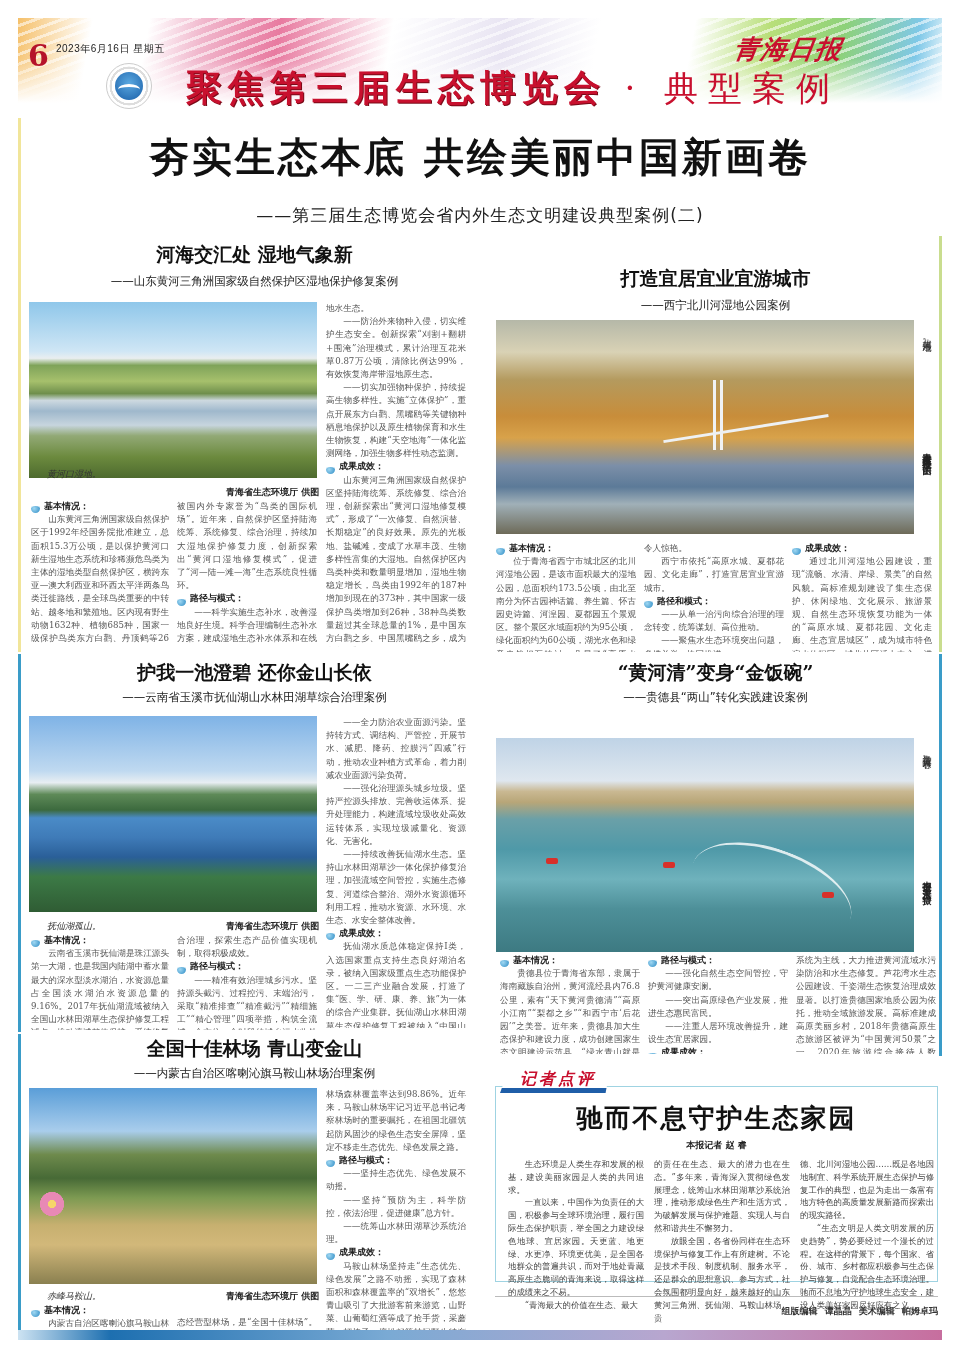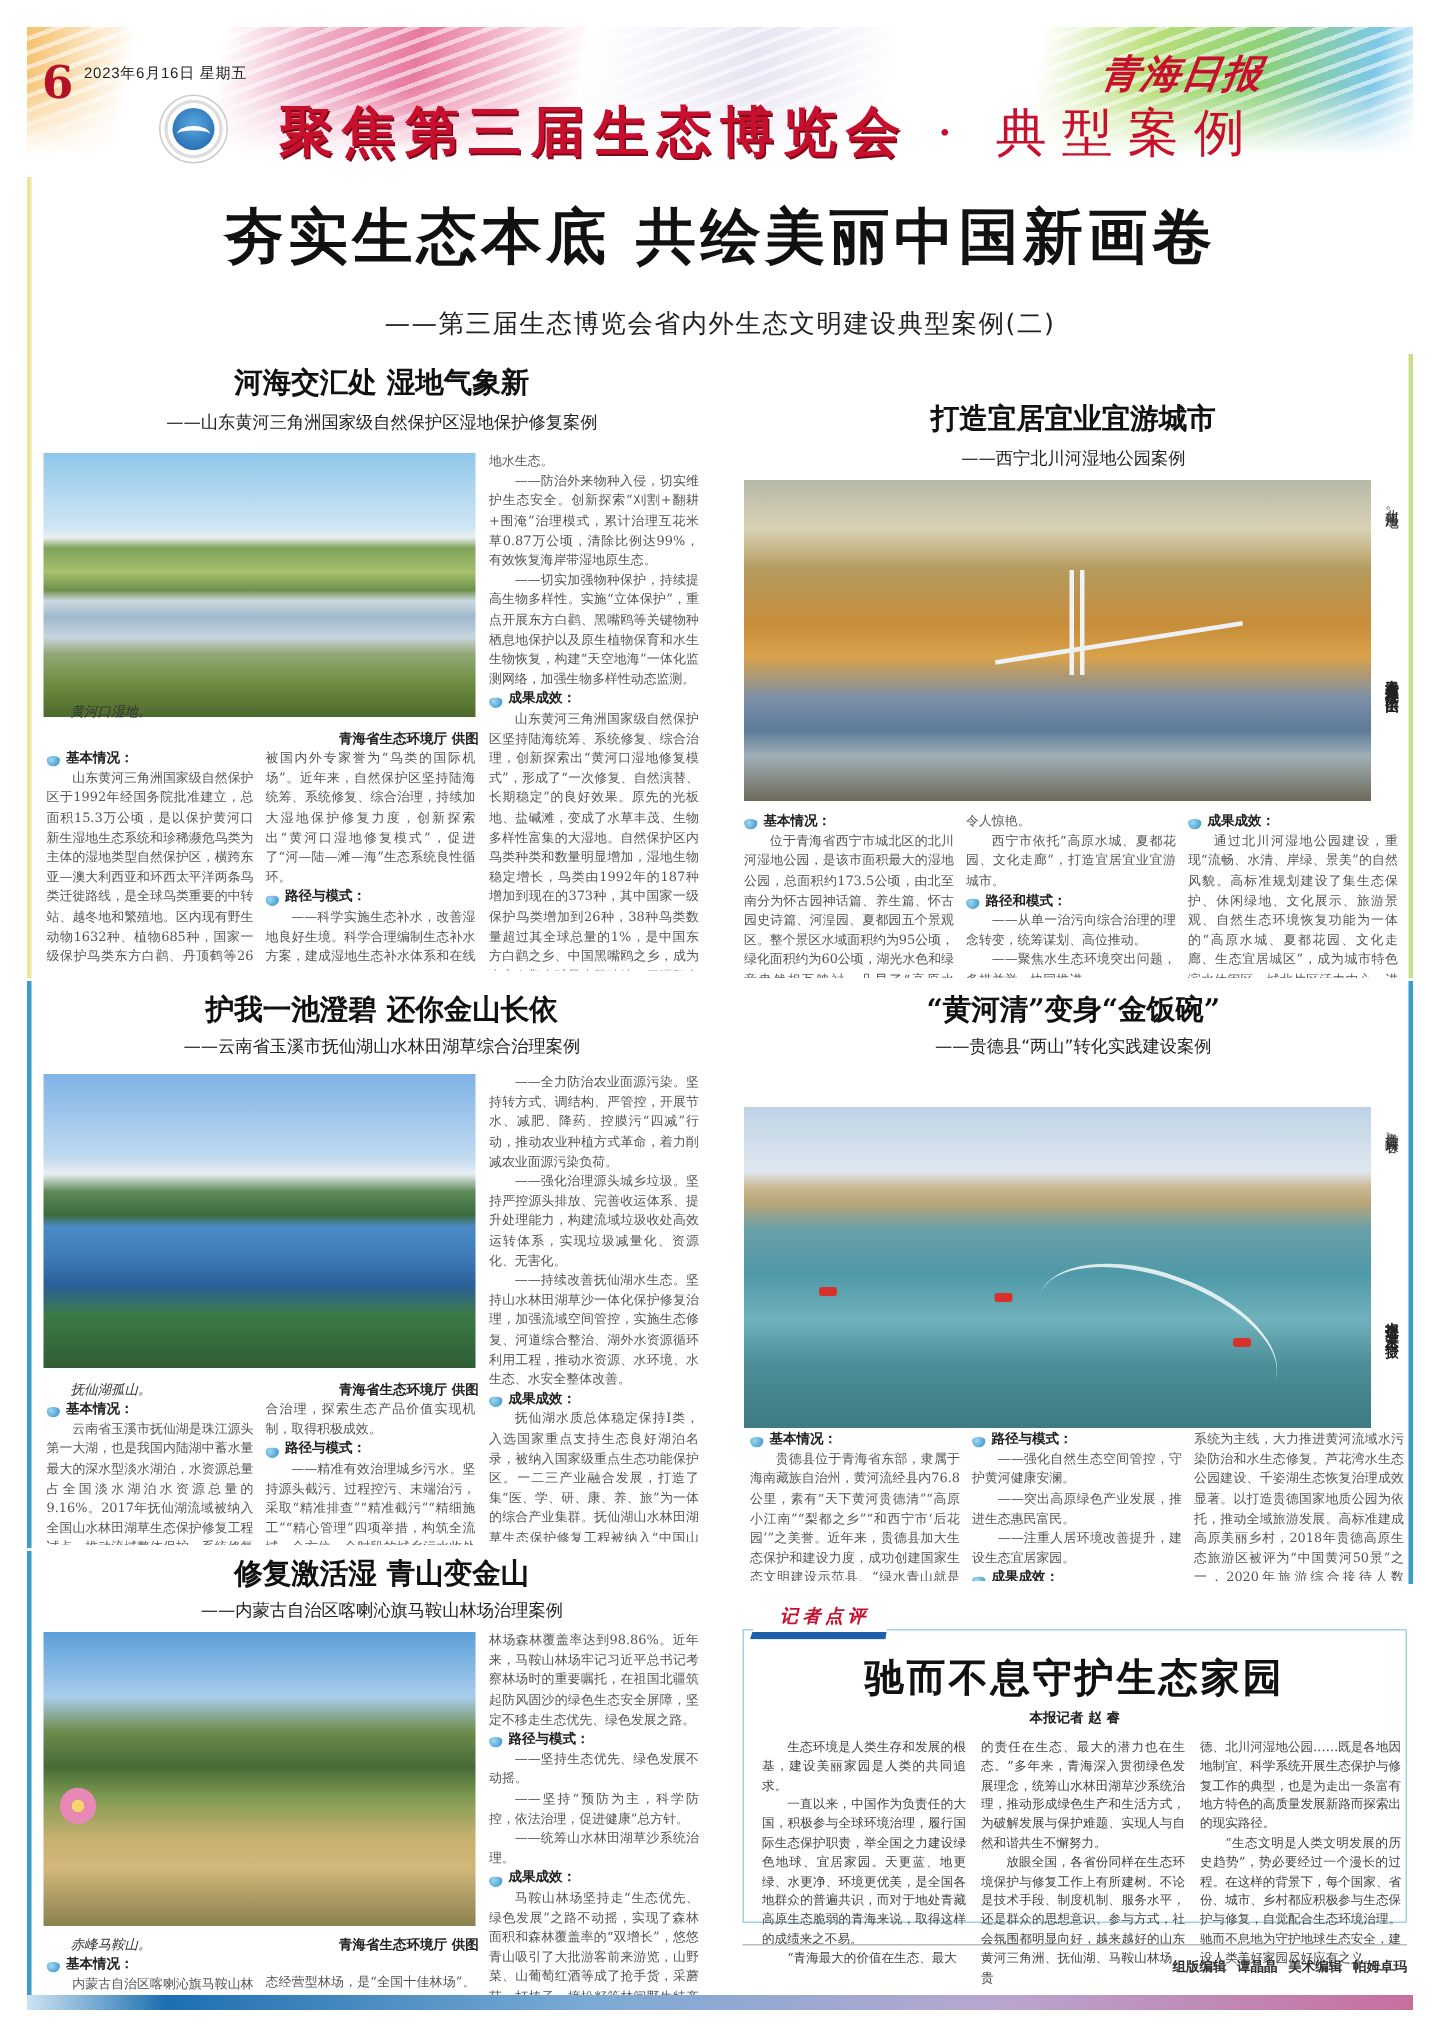--- a/index.html
+++ b/index.html
@@ -37,38 +37,38 @@
   .photo { position: absolute; overflow: hidden; }
   .caption { position: absolute; font-size: 9px; color: #333; white-space: nowrap; }
   .caption.it { font-style: italic; }
   .credit { position: absolute; font-family: "DejaVu Sans", sans-serif; font-size: 9px; font-weight: bold; color: #222; white-space: nowrap; }
   .vcap { position: absolute; writing-mode: vertical-rl; font-size: 9px; color: #333; letter-spacing: 1px; }
   .vcredit { position: absolute; writing-mode: vertical-rl; font-family: "DejaVu Sans", sans-serif; font-size: 9px; font-weight: bold; color: #222; letter-spacing: 1px; }
 
   .col { position: absolute; font-size: 8.6px; line-height: 13.2px; color: #555; text-align: justify; overflow: hidden; }
   .col p { text-indent: 2em; }
   .col p.noind { text-indent: 0; }
-  .sec { font-family: "DejaVu Sans", sans-serif; font-weight: bold; color: #222; font-size: 9px; display: flex; align-items: center; gap: 4px; text-indent: 0 !important; }
+  .sec { font-family: "DejaVu Sans", sans-serif; font-weight: bold; color: #222; font-size: 9px; display: flex; align-items: flex-end; gap: 4px; text-indent: 0 !important; }
   .sec-icon { display: inline-block; width: 9px; height: 9px; border-radius: 50%; background: radial-gradient(circle at 35% 35%, #9fd7f2, #2b8ac4); border-top: 2px solid #fff; flex: 0 0 auto; }
 
   
   .ph-wetland { background: linear-gradient(to bottom, #8fc7ea 0%, #cfe6f5 28%, #e9eef0 32%, #7fa35a 36%, #a6c06c 45%, #6f8f4c 52%, #cdd9e0 56%, #9fb8cc 62%, #c7d5de 70%, #92a976 76%, #6c8a3e 88%, #4d6a2e 100%); }
   .ph-bridge { background: linear-gradient(to bottom, #b5b8a8 0%, #d9d2b5 15%, #b49a5e 28%, #c88d3a 45%, #d8a24a 55%, #7c8fa8 68%, #5c7a98 78%, #a0b0b8 86%, #6d6a58 100%); }
   .ph-bridge .deck { position: absolute; left: 40%; top: 50%; width: 40%; height: 10px; border-top: 3px solid #eef1f3; transform: rotate(-9deg); }
   .ph-bridge .tower { position: absolute; left: 52%; top: 28%; width: 10px; height: 70px; border-left: 3px solid #f0f2f4; border-right: 3px solid #f0f2f4; }
   .ph-lake { background: linear-gradient(to bottom, #7fb3e6 0%, #bfd9f0 28%, #e8eef2 34%, #5e8a58 40%, #3c6a3e 48%, #4a8bc7 52%, #3f7bb8 62%, #2a5f98 72%, #3c7a46 82%, #2f5c34 100%); }
   .ph-river { background: linear-gradient(to bottom, #bfd3e6 0%, #dfe7ef 20%, #c9b892 25%, #b8a678 30%, #6aa0a8 38%, #4f99a8 52%, #6fb2bc 66%, #4d8f98 80%, #3d7a82 100%); }
   .ph-river .wake { position: absolute; left: 46%; top: 52%; width: 40%; height: 40%; border-top: 3px solid rgba(255,255,255,0.8); border-radius: 50% 50% 0 0; transform: rotate(20deg); }
   .ph-river .boat { position: absolute; width: 12px; height: 6px; background: #d8302a; border-radius: 2px; }
   .ph-forest { background: linear-gradient(to bottom, #5a9ed8 0%, #a9cdec 22%, #6e8a4c 34%, #476a36 46%, #7d9a52 56%, #c7b070 70%, #d2b87a 80%, #8a8050 100%); }
   .ph-forest .flower { position: absolute; left: 3%; top: 52%; width: 28px; height: 28px; border-radius: 50%; background: radial-gradient(circle, #f6d66a 0 20%, #e889b5 22% 60%, transparent 62%); }
 
   
   .review { position: absolute; left: 477px; top: 1068px; width: 443px; height: 196px; border: 1.5px solid #9fd3e2; }
-  .review-tag { position: absolute; left: 482px; top: 1051px; height: 24px; padding: 0 14px 0 20px; font-family: "DejaVu Sans", sans-serif; font-size: 12px; font-weight: bold; color: #c8102e; letter-spacing: 3px; font-style: italic; background: linear-gradient(to top, #1f5ea8 0 5px, #fff 5px); clip-path: polygon(0 100%, 8% 0, 100% 0, 96% 100%); }
+  .review-tag { position: absolute; left: 482px; top: 1051px; height: 24px; padding: 0 14px 0 20px; font-family: "DejaVu Sans", sans-serif; font-size: 16px; font-weight: bold; color: #c8102e; letter-spacing: 3px; font-style: italic; background: linear-gradient(to top, #1f5ea8 0 5px, #fff 5px); clip-path: polygon(0 100%, 8% 0, 100% 0, 96% 100%); }
   .review-title { position: absolute; left: 477px; width: 443px; top: 1083px; text-align: center; font-family: "DejaVu Serif", serif; font-weight: bold; font-size: 26px; color: #111; letter-spacing: 2px; }
   .review-byline { position: absolute; left: 477px; width: 443px; top: 1121px; text-align: center; font-family: "DejaVu Sans", sans-serif; font-size: 9px; font-weight: bold; color: #222; }
   .rcol { position: absolute; font-size: 8.4px; line-height: 12.8px; color: #444; text-align: justify; }
   .rcol p { text-indent: 2em; }
 
   .footer-rule { position: absolute; left: 477px; top: 1278px; width: 443px; height: 1px; background: #bbb; }
   .footer-edit { position: absolute; right: 4px; top: 1287px; font-family: "DejaVu Sans", sans-serif; font-size: 9px; font-weight: bold; color: #333; word-spacing: 4px; white-space: nowrap; }
   .bottom-band { position: absolute; left: 0; top: 1312px; width: 924px; height: 10px; background: linear-gradient(to right, #cde3f2 0%, #1d6fb0 10%, #7aaad4 40%, #b8a6cf 70%, #c76e9e 100%); }
   .top-band-left { position: absolute; left: 0; top: 100px; width: 3px; height: 120px; background: #f1e59a; }
 </style>
@@ -234,21 +234,21 @@
           <span>成果成效：</span>
         </div>
 
     </div>
     <div class="col" style="left:304px; top:300px; width:140px; height:100px;">
       <p class="noind">系统为主线，大力推进黄河流域水污染防治和水生态修复。芦花湾水生态公园建设、千姿湖生态恢复治理成效显著。以打造贵德国家地质公园为依托，推动全域旅游发展。高标准建成高原美丽乡村，2018年贵德高原生态旅游区被评为“中国黄河50景”之一，2020年旅游综合接待人数408.6万人次，实现旅游收入17.73亿元。</p>
     </div>
   </div>
 
   <div class="story frame-left" style="left:0; top:1016px; width:470px; height:300px; border-color:#3a9cc8;">
-    <div class="st-title" style="top:2px;">修复激活湿  青山变金山</div>
+    <div class="st-title" style="top:2px;">全国十佳林场  青山变金山</div>
     <div class="st-sub" style="top:32px;">——内蒙古自治区喀喇沁旗马鞍山林场治理案例</div>
     <div class="photo ph-forest" style="left:8px; top:54px; width:288px; height:196px;">
       <div class="flower"></div>
     </div>
     <div class="caption it" style="left:26px; top:256px;">赤峰马鞍山。</div>
     <div class="credit" style="left:205px; top:256px;">青海省生态环境厅  供图</div>
 
     <div class="col" style="left:10px; top:270px; width:138px; height:28px;">
       <div class="sec">
           <span class="sec-icon"></span>

